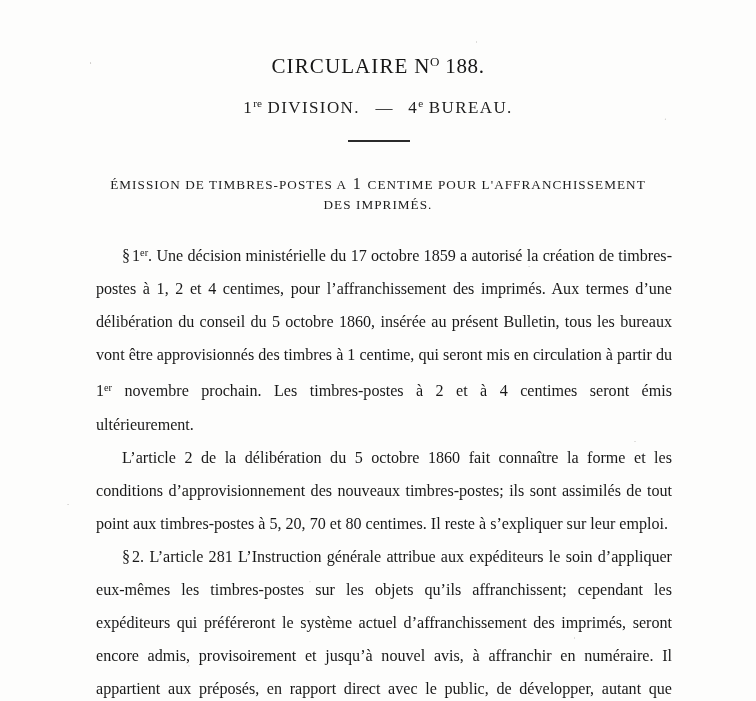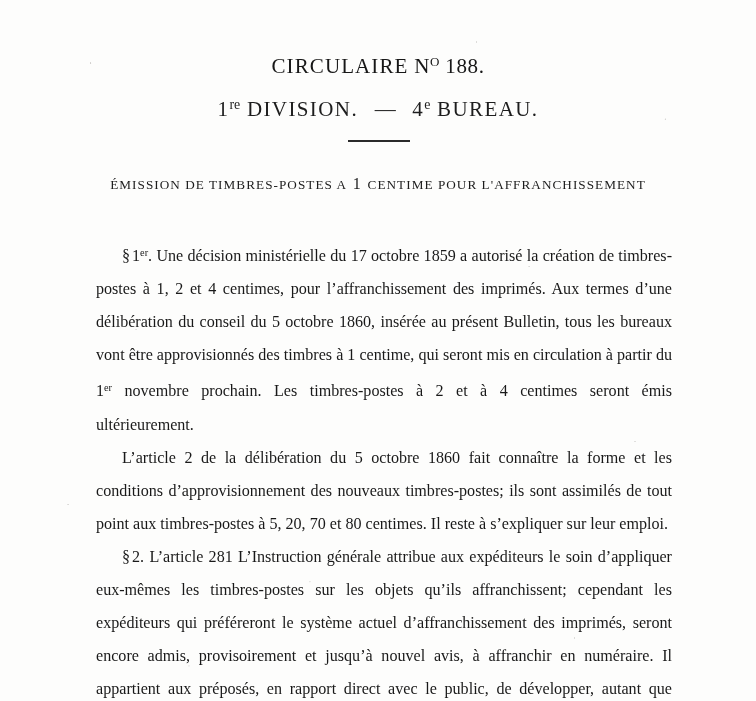--- a/index.html
+++ b/index.html
@@ -64,21 +64,21 @@
     vertical-align: 0.55em;
     letter-spacing: 0;
   }
 
   .subhead {
     position: absolute;
     top: 83px;
     left: 0;
     width: 756px;
     text-align: center;
-    font-size: 21px;
+    font-size: 17px;
     letter-spacing: 1.4px;
     text-transform: uppercase;
     color: #1d1d1d;
   }
   .subhead sup {
     font-size: 0.66em;
     vertical-align: 0.5em;
     letter-spacing: 0;
     text-transform: lowercase;
   }
@@ -160,20 +160,21 @@
     <span>BUREAU.</span>
   </div>
 
   <div class="rule"></div>
 
   <div class="deck l1">
     <span>ÉMISSION DE TIMBRES-POSTES A</span>
     <span class="big">1</span>
     <span>CENTIME POUR L'AFFRANCHISSEMENT</span>
   </div>
+  <div class="deck l2">DES IMPRIMÉS.</div>
 
   <div class="body-text">
 
     <p><span class="sect">§</span><span>1</span><sup>er</sup><span>.</span><span> Une décision ministérielle du 17 octobre 1859 a autorisé la création de timbres-postes à 1, 2 et 4 centimes, pour l’affranchissement des imprimés. Aux termes d’une délibération du conseil du 5 octobre 1860, insérée au présent Bulletin, tous les bureaux vont être approvisionnés des timbres à 1 centime, qui seront mis en circulation à partir du 1</span><sup>er</sup><span> novembre prochain. Les timbres-postes à 2 et à 4 centimes seront émis ultérieurement.</span></p>
 
     <p>L’article 2 de la délibération du 5 octobre 1860 fait connaître la forme et les conditions d’approvisionnement des nouveaux timbres-postes; ils sont assimilés de tout point aux timbres-postes à 5, 20, 70 et 80 centimes. Il reste à s’expliquer sur leur emploi.</p>
 
     <p><span class="sect">§</span><span>2.</span> <span>L’article</span> <span>281</span><span> L’Instruction générale attribue aux expéditeurs le soin d’appliquer eux-mêmes les timbres-postes sur les objets qu’ils affranchissent; cependant les expéditeurs qui préféreront le système actuel d’affranchissement des imprimés, seront encore admis, provisoirement et jusqu’à nouvel avis, à affranchir en numéraire. Il appartient aux préposés, en rapport direct avec le public, de développer, autant que possible, ses dispositions généralement favorables au système d’affranchissement en timbres-</span></p>
 
   </div>

